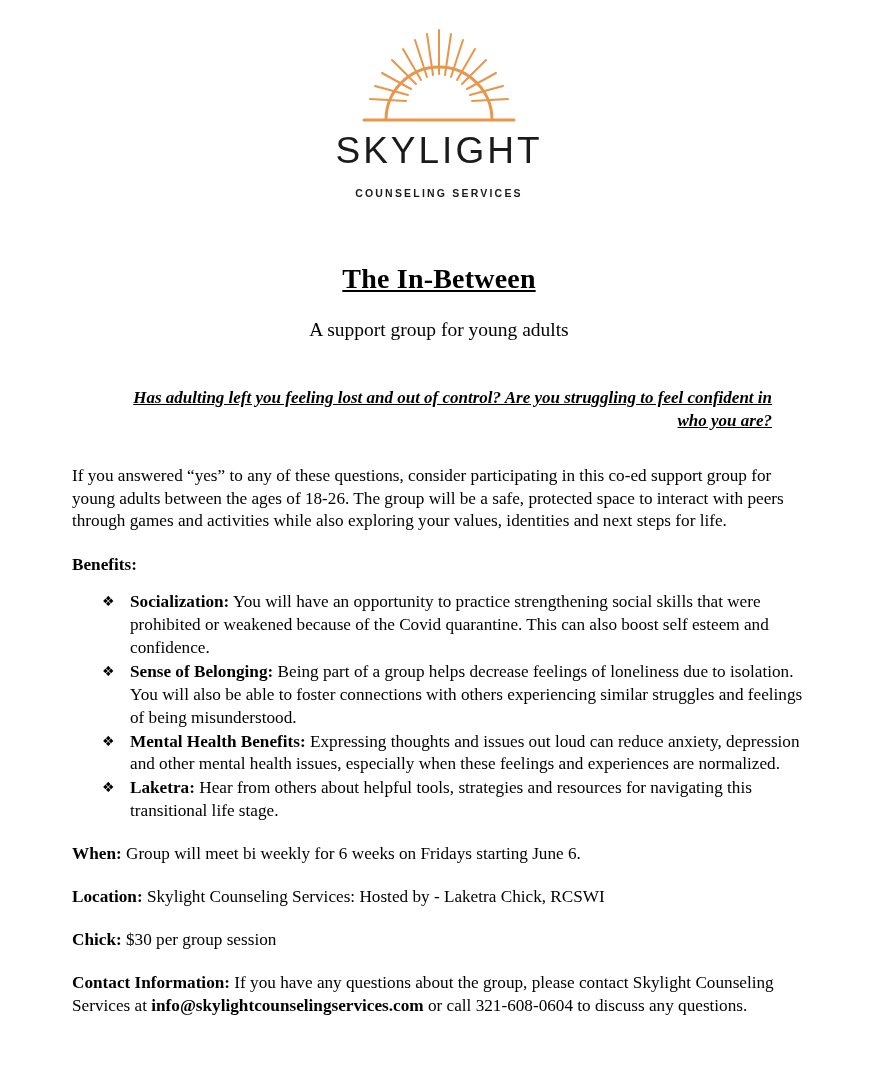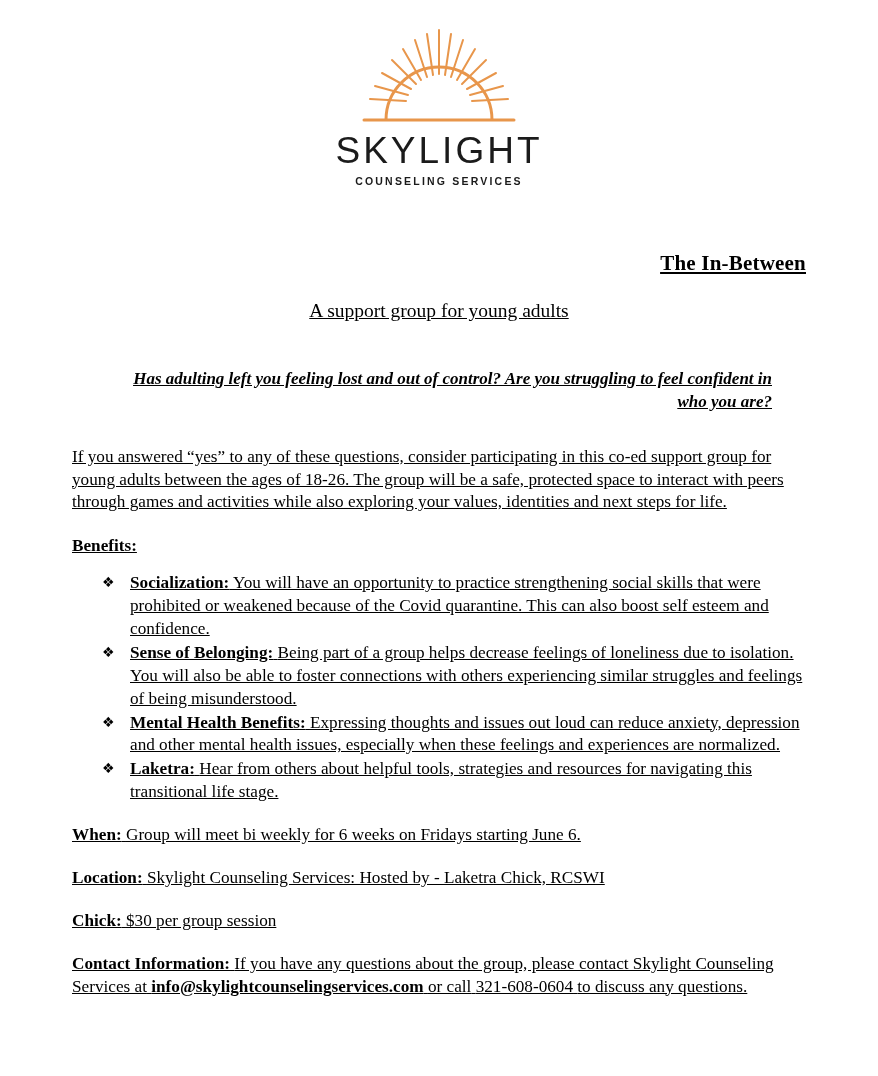--- a/index.html
+++ b/index.html
@@ -12,21 +12,20 @@
     min-height: 1076px;
     font-family: "Liberation Serif", serif;
     color: #000000;
   }
   .page {
     width: 878px;
     min-height: 1076px;
     box-sizing: border-box;
     padding: 28px 72px 44px 72px;
     position: relative;
-    text-decoration: underline;
   }
 
   
   .logo-block {
     text-align: center;
     margin: 0 0 8px 0;
   }
   .logo-wrap {
     display: inline-block;
     position: relative;
@@ -44,27 +43,27 @@
     color: #1b1b1b;
     line-height: 1.05;
     margin-top: -6px;
   }
   .logo-sub {
     font-family: "Liberation Sans", sans-serif;
     font-size: 10.5px;
     letter-spacing: 2.2px;
     font-weight: 700;
     color: #1b1b1b;
-    margin-top: 4px;
+    margin-top: 16px;
   }
 
   
   .doc-title {
-    text-align: right;
-    font-size: 21px;
+    text-align: center;
+    font-size: 28px;
     font-weight: bold;
     text-decoration: underline;
     margin: 62px 0 0 0;
     letter-spacing: 0.2px;
   }
   .doc-subtitle {
     text-align: center;
     font-size: 19.5px;
     font-weight: normal;
     margin: 24px 0 0 0;

